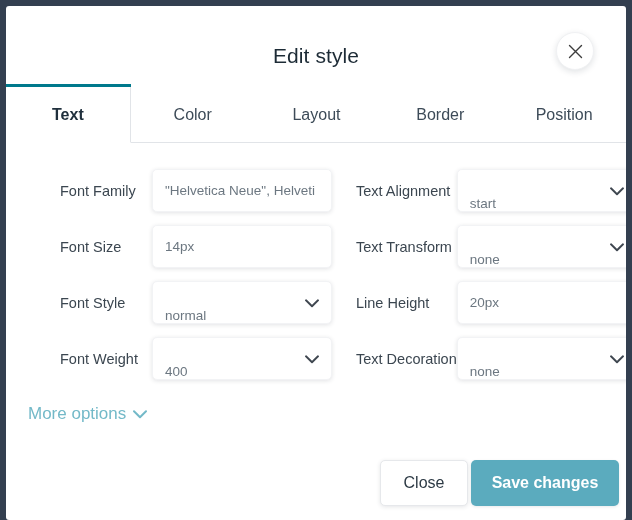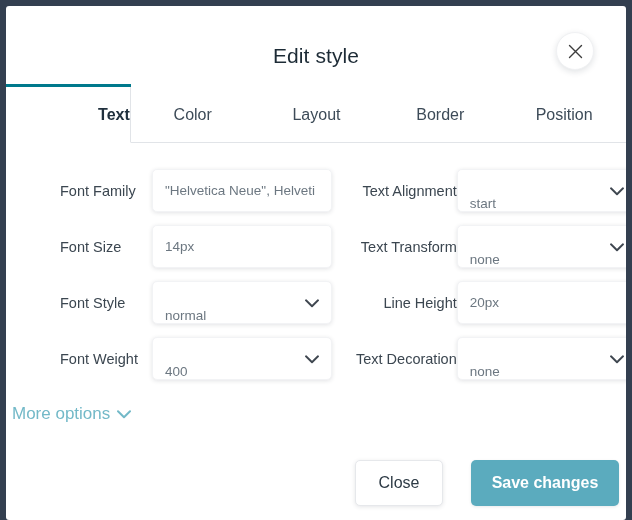--- a/index.html
+++ b/index.html
@@ -87,21 +87,20 @@
     padding-top: 3px;
   }
 
   .tab.is-active {
     color: #20303d;
     font-weight: 700;
     background: #ffffff;
     border-right: 1px solid #e1e4e8;
     border-bottom: 1px solid #ffffff;
     margin-bottom: -1px;
-    justify-content: flex-end;
   }
 
   .tab.is-active::before {
     content: "";
     position: absolute;
     left: 0;
     right: -1px;
     top: 0;
     height: 3px;
     background: #00798c;
@@ -121,21 +120,20 @@
     margin-left: 32px;
   }
 
   .field-label {
     font-size: 14.5px;
     color: #3b4650;
     white-space: nowrap;
   }
   .field-label.col-right {
     padding-left: 24px;
-    text-align: right;
   }
 
   .control {
     position: relative;
     height: 43px;
     background: #ffffff;
     border: 1px solid #f2f3f5;
     border-radius: 5px;
     box-shadow: 0 1px 4px rgba(30,42,56,.13);
     display: flex;
@@ -157,38 +155,38 @@
     position: absolute;
     right: 12px;
     top: 50%;
     transform: translateY(-50%);
     pointer-events: none;
     display: block;
   }
 
   
   .more-options {
-    margin: 24px 0 0 6px;
+    margin: 24px 0 0 22px;
     display: inline-flex;
     align-items: center;
     gap: 7px;
     color: #73b9c8;
     font-size: 17px;
     cursor: pointer;
     user-select: none;
   }
 
   
   .modal-footer {
     position: absolute;
     right: 7px;
     bottom: 14px;
     display: flex;
     align-items: center;
-    gap: 28px;
+    gap: 3px;
   }
 
   .btn {
     font-family: inherit;
     font-size: 16px;
     border-radius: 5px;
     cursor: pointer;
     height: 46px;
     display: flex;
     align-items: center;

